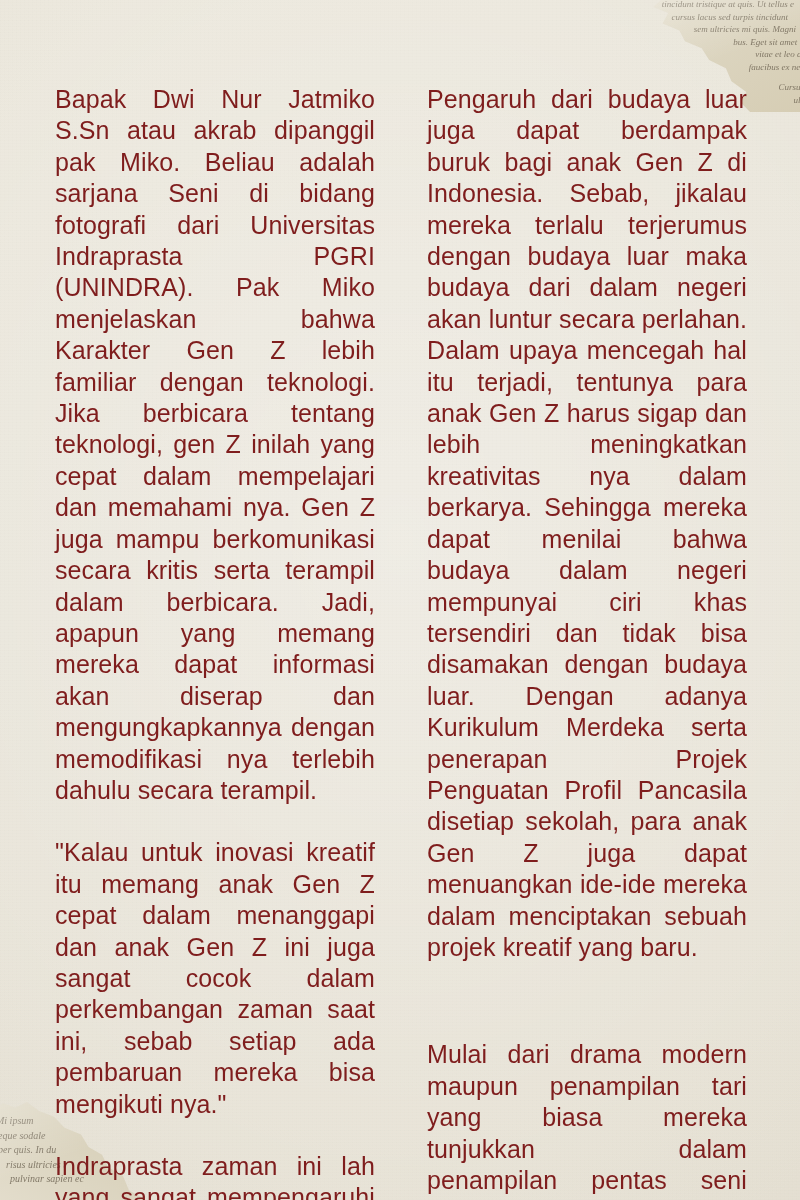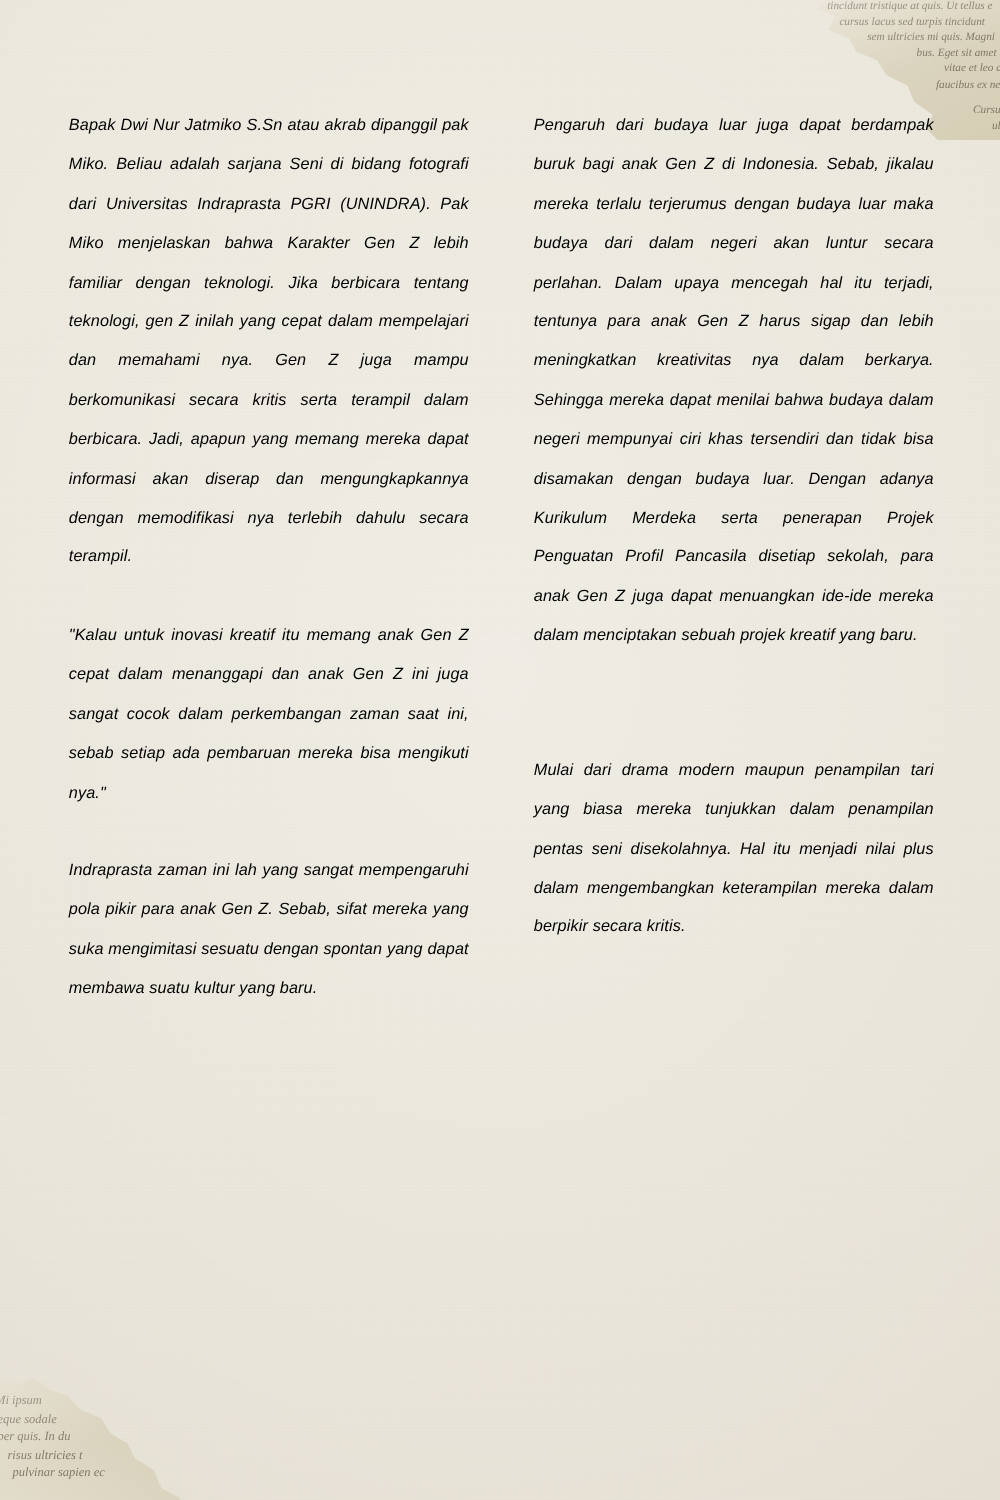--- a/index.html
+++ b/index.html
@@ -46,28 +46,27 @@
     display: flex;
     gap: 52px;
     z-index: 5;
   }
   .column {
     width: 320px;
     flex: 0 0 320px;
   }
   .para {
     margin: 0;
-    color: #000000;
-    font-size: 13px;
+    color: #7f1d1d;
+    font-size: 25px;
     line-height: 31.4px;
     text-align: justify;
     text-justify: inter-word;
     letter-spacing: .1px;
     font-weight: 400;
-    font-style: italic;
     -webkit-font-smoothing: antialiased;
   }
   .para + .para { margin-top: 31px; }
   .para.spacer-lg { margin-top: 76px; }
 
   
   .scrap {
     position: absolute;
     z-index: 2;
     pointer-events: none;

